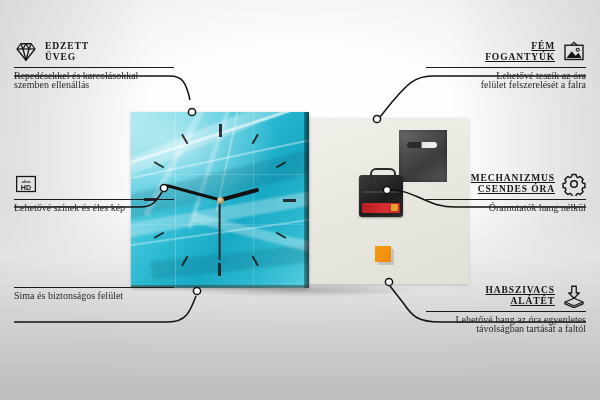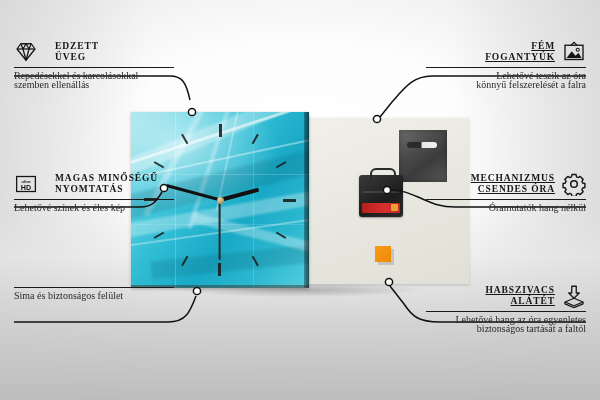--- a/index.html
+++ b/index.html
@@ -102,21 +102,21 @@
     font-size:9.5px;letter-spacing:.9px;font-weight:bold;color:#16161a;
     line-height:11.5px;text-transform:uppercase;white-space:nowrap;
   }
   .co-rule{height:1px;background:#1a1a1a;margin:2.5px 0 3px;}
   .co-desc{font-size:10px;line-height:9.2px;color:#2a2a2a;white-space:nowrap;}
   .co-head{display:flex;align-items:center;gap:7px;}
   .ico{width:24px;height:24px;flex:none;color:#16161a;}
   .ico svg{display:block;width:100%;height:100%;}
 
   .left .co-head{justify-content:flex-start;}
-  .left .co-title{text-align:left;margin-left:10px;}
+  .left .co-title{text-align:left;}
   .left .co-desc{text-align:left;}
   .right .co-head{justify-content:flex-end;}
   .right .co-title{text-align:right;text-decoration:underline;}
   .right .co-desc{text-align:right;}
 
   svg.wires{position:absolute;left:0;top:0;width:600px;height:400px;pointer-events:none;}
 </style>
 </head>
 <body>
 
@@ -251,24 +251,20 @@
 
   <div class="callout left" style="left:14px;top:172px;width:160px;">
     <div class="co-head">
       <span class="ico">
         <svg viewBox="0 0 32 32">
           <rect x="3.5" y="6" width="25" height="20" fill="none" stroke="currentColor" stroke-width="1.7"></rect>
           <text x="16" y="14.5" font-family="Liberation Sans, sans-serif" font-size="5.4" font-weight="bold" text-anchor="middle" fill="currentColor">ultra</text>
           <text x="16" y="23.5" font-family="Liberation Sans, sans-serif" font-size="9.5" font-weight="bold" text-anchor="middle" fill="currentColor">HD</text>
         </svg>
       </span>
-      <div>
-        <div class="co-title">MAGAS MINŐSÉGŰ</div>
-        <div class="co-title">NYOMTATÁS</div>
-      </div>
     </div>
     <div class="co-rule"></div>
     <div class="co-desc">Lehetővé színek és éles kép</div>
   </div>
 
   <div class="callout left" style="left:14px;top:284px;width:160px;">
     <div class="co-rule"></div>
     <div class="co-desc">Sima és biztonságos felület</div>
   </div>
 
@@ -282,21 +278,21 @@
         <svg viewBox="0 0 32 32">
           <path d="M12 7 L16 3 L20 7" fill="none" stroke="currentColor" stroke-width="1.6"></path>
           <rect x="4" y="7" width="24" height="19" fill="none" stroke="currentColor" stroke-width="1.8"></rect>
           <circle cx="21" cy="13" r="2.1" fill="none" stroke="currentColor" stroke-width="1.4"></circle>
           <path d="M6 24 L13 15 L18 21 L22 17 L26 24 Z" fill="currentColor"></path>
         </svg>
       </span>
     </div>
     <div class="co-rule"></div>
     <div class="co-desc">Lehetővé teszik az óra</div>
-    <div class="co-desc">könnyű felszerelését a falra</div>
+    <div class="co-desc">felület felszerelését a falra</div>
   </div>
 
   <div class="callout right" style="left:426px;top:172px;width:160px;">
     <div class="co-head">
       <div>
         <div class="co-title">MECHANIZMUS</div>
         <div class="co-title">CSENDES ÓRA</div>
       </div>
       <span class="ico">
         <svg viewBox="0 0 32 32">
@@ -320,16 +316,16 @@
             <g fill="none" stroke="currentColor" stroke-width="1.7" stroke-linejoin="round">
           <path d="M13 3 h6 v9 h4 l-7 7 -7-7 h4 Z"></path>
           <path d="M16 19 L28 24 L16 29 L4 24 Z"></path>
           <path d="M4 24 v2.6 L16 31.5 L28 26.6 V24"></path>
         </g>
           </svg>
       </span>
     </div>
     <div class="co-rule"></div>
     <div class="co-desc">Lehetővé hang az óra egyenletes</div>
-    <div class="co-desc">biztonságos tartását a faltól</div>
+    <div class="co-desc">távolságban tartását a faltól</div>
   </div>
 
 </div>
 
 </body></html>

